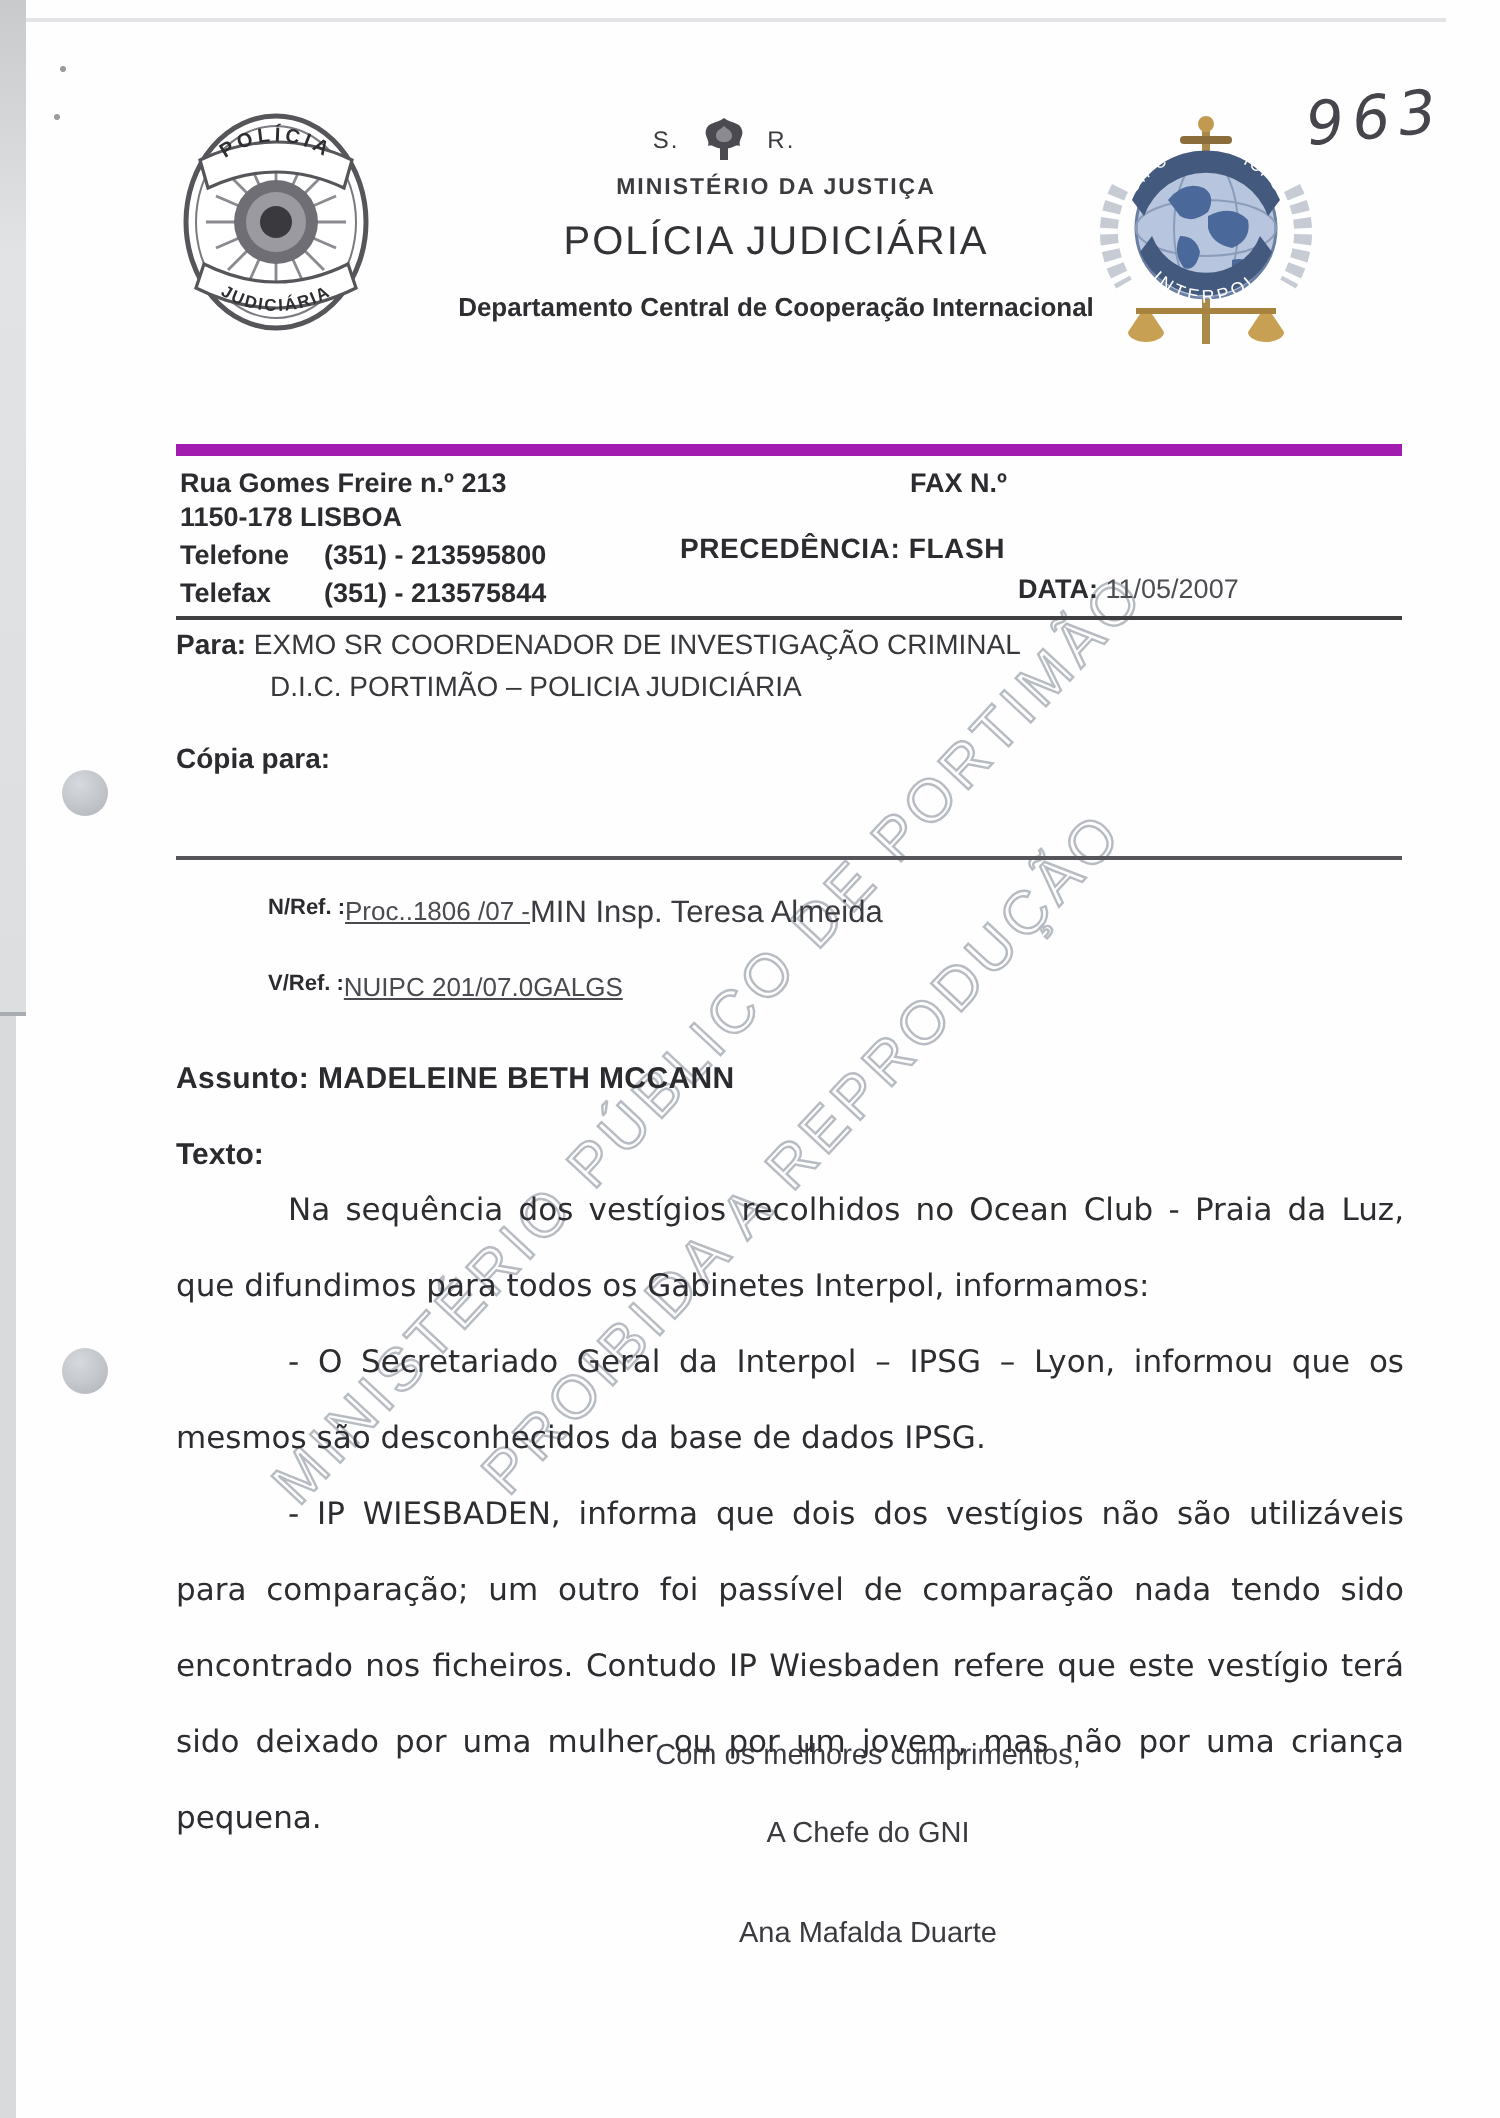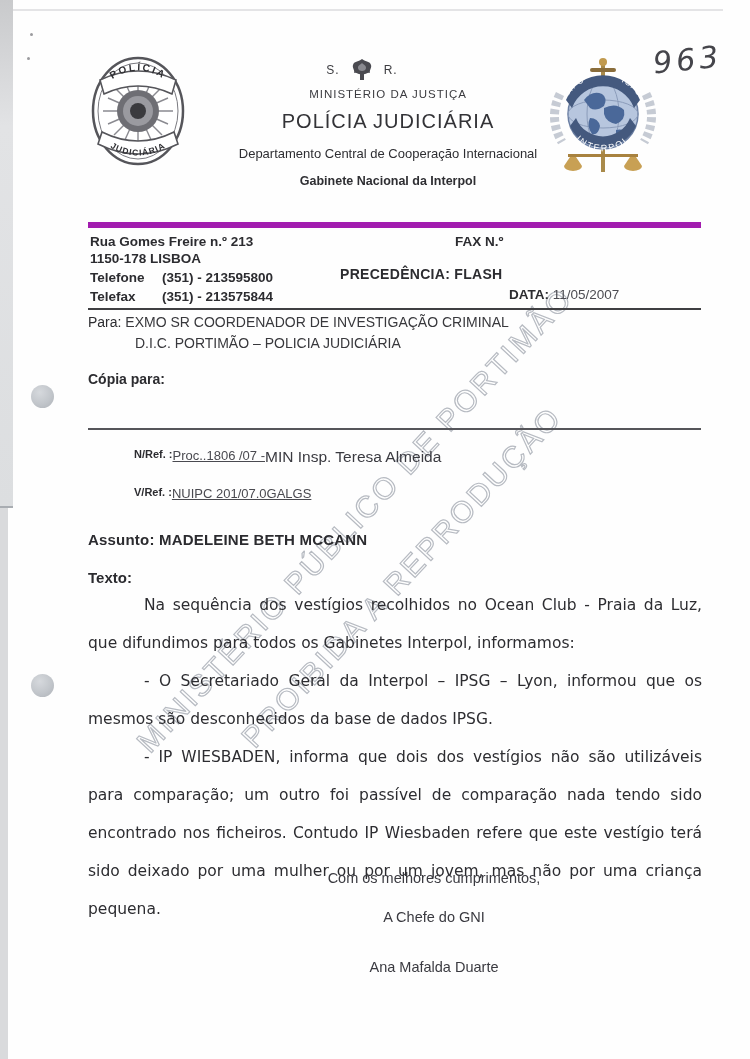--- a/index.html
+++ b/index.html
@@ -19,41 +19,41 @@
     position:absolute;white-space:nowrap;font-size:30px;letter-spacing:3px;
     font-weight:400;color:transparent;-webkit-text-stroke:1.2px #b7bbc2;z-index:1;
   }
   @supports not (-webkit-text-stroke: 1px #000){.watermark{color:#c3c7ce;}}
   .wm1{left:355px;top:520px;transform:translate(-50%,-50%) rotate(-47deg);}
   .wm2{left:402px;top:577px;transform:translate(-50%,-50%) rotate(-47deg);}
   .content{position:absolute;inset:0;z-index:2;}
   
   .hdr-center{position:absolute;left:188px;top:58px;width:400px;text-align:center;}
   .sr-row{font-size:12px;color:#3c3c40;letter-spacing:1px;display:flex;align-items:center;justify-content:center;gap:9px;margin-right:52px;}
-  .ministry{font-size:11.5px;color:#3c3c40;letter-spacing:1px;margin-top:6px;font-weight:400;}
+  .ministry{font-size:11.5px;color:#3c3c40;letter-spacing:1px;margin-top:6px;font-weight:700;}
   .org{font-size:20px;color:#333337;letter-spacing:1px;margin-top:10px;}
-  .dept{font-size:13px;font-weight:normal;color:#2e2e32;margin-top:13px;}
+  .dept{font-size:13px;font-weight:bold;color:#2e2e32;margin-top:13px;}
   .office{font-size:12.5px;font-weight:bold;color:#2e2e32;margin-top:13px;}
   .pj-badge{position:absolute;left:88px;top:52px;}
   .ip-emblem{position:absolute;left:546px;top:56px;}
   .handnum{position:absolute;left:653px;top:42px;font-family:"DejaVu Sans",sans-serif;
     font-style:italic;font-size:30px;color:#45454b;transform:rotate(-6deg);letter-spacing:4px;}
   
   .infobox{position:absolute;left:88px;top:222px;width:613px;height:80px;
     border-top:6px solid #a21caf;border-bottom:2px solid #3f3f42;}
   .addr{position:absolute;left:2px;top:5px;font-size:13.5px;font-weight:bold;color:#2c2c30;line-height:17px;}
   .addr .tline{margin-top:2px;}
   .addr .lbl{display:inline-block;width:72px;}
   .faxno{position:absolute;left:367px;top:6px;font-size:13.5px;font-weight:bold;color:#2c2c30;}
   .preced{position:absolute;left:252px;top:38px;font-size:14px;font-weight:bold;color:#2c2c30;letter-spacing:.3px;}
   .datarow{position:absolute;left:421px;top:59px;font-size:13.5px;color:#4c4c52;}
   .datarow b{color:#2c2c30;}
   
   .para-block{position:absolute;left:88px;top:312px;font-size:14px;color:#38383c;line-height:21px;}
-  .para-block .blbl{font-weight:normal;color:#2c2c30;}
+  .para-block .blbl{font-weight:bold;color:#2c2c30;}
   .para-l2{margin-left:47px;}
   .copy-label{position:absolute;left:88px;top:371px;font-size:14px;font-weight:bold;color:#2c2c30;}
   .sep-line{position:absolute;left:88px;top:428px;width:613px;height:2px;background:#55555a;}
   
   .refrow{position:absolute;left:88px;display:flex;align-items:flex-start;gap:0;padding-left:46px;}
   .nref{top:448px;}
   .vref{top:486px;}
   .ref-lbl{font-size:11px;font-weight:bold;color:#2c2c30;}
   .ref-val{font-size:13px;color:#4a4a50;text-decoration:underline;}
   .ref-officer{font-size:15.5px;color:#3a3a40;}
@@ -127,21 +127,20 @@
         <svg width="26" height="24" viewBox="0 0 26 24">
           <path d="M13 1 C9 4 5 3 4 7 C3 10 6 12 5 15 C8 14 9 17 13 16 C17 17 18 14 21 15 C20 12 23 10 22 7 C21 3 17 4 13 1 Z" fill="#4a4a50"></path>
           <path d="M13 5 C11 7 9 7 9 10 C9 12 11 13 13 13 C15 13 17 12 17 10 C17 7 15 7 13 5 Z" fill="#8a8a90"></path>
           <rect x="11" y="16" width="4" height="6" fill="#4a4a50"></rect>
         </svg>
         <span>R.</span>
       </div>
       <div class="ministry">MINISTÉRIO DA JUSTIÇA</div>
       <div class="org">POLÍCIA JUDICIÁRIA</div>
       <div class="dept">Departamento Central de Cooperação Internacional</div>
-      <div class="office">Gabinete Nacional da Interpol</div>
     </div>
 
     <svg class="ip-emblem" width="114" height="124" viewBox="0 0 114 124">
       <defs>
         <path id="ipTopL" d="M 16,52 A 44 44 0 0 1 50,22" fill="none"></path>
         <path id="ipTopR" d="M 64,22 A 44 44 0 0 1 98,52" fill="none"></path>
         <path id="ipBot" d="M 22,72 A 38 38 0 0 0 92,72" fill="none"></path>
       </defs>
 
       <rect x="55" y="4" width="4" height="112" fill="#a98a4a"></rect>

